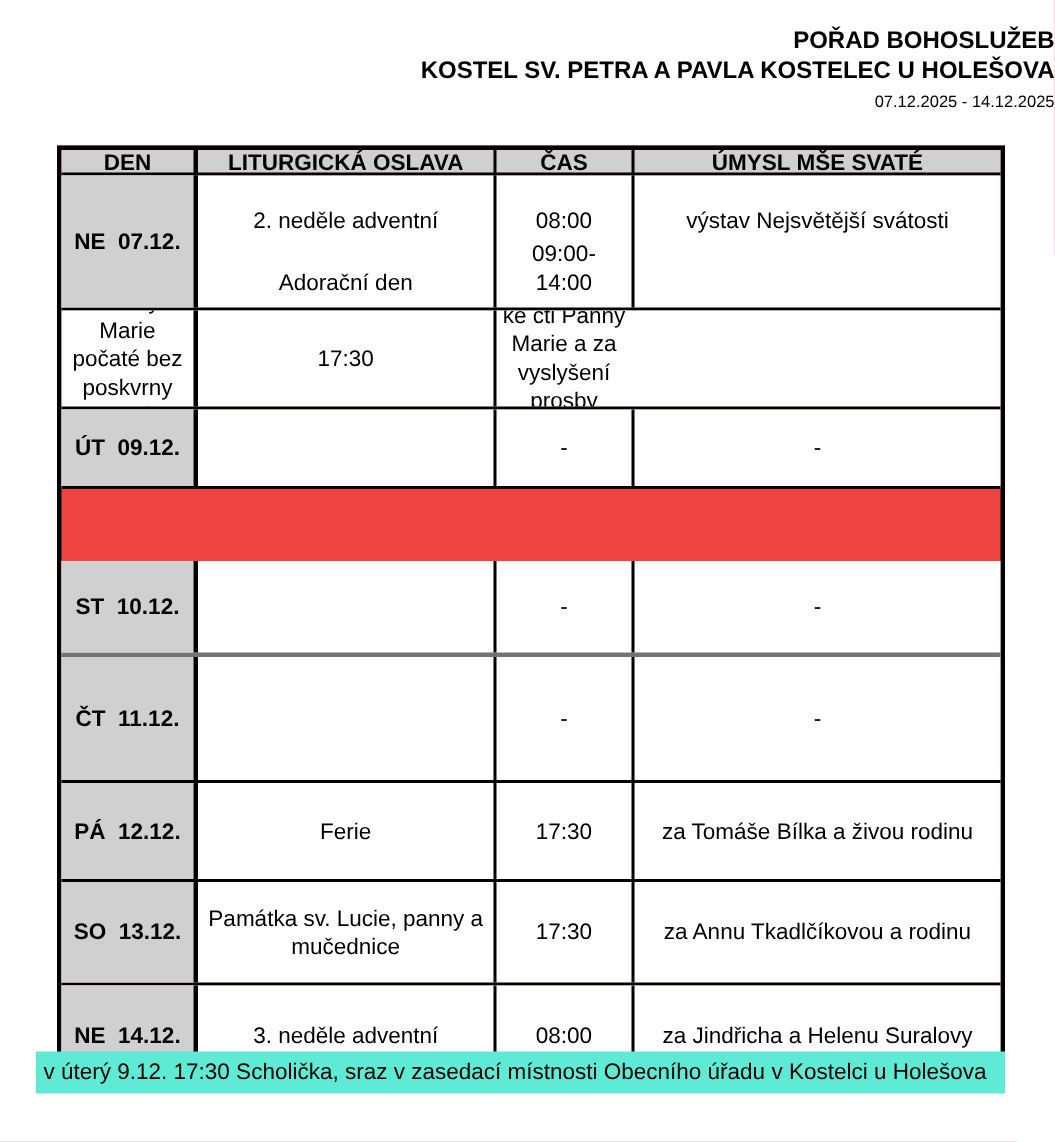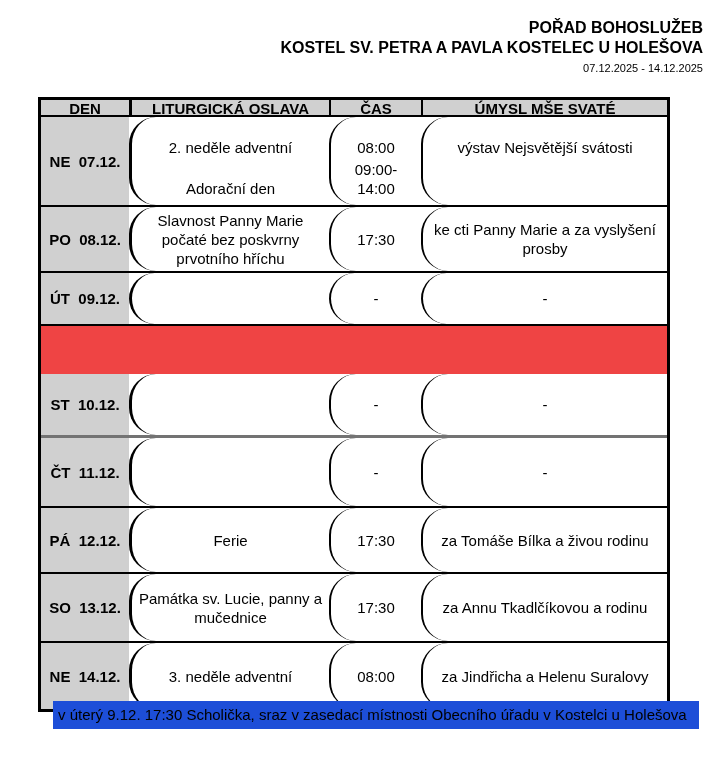--- a/index.html
+++ b/index.html
@@ -73,63 +73,63 @@
     background: #ffffff;
   }
   .row:last-child { border-bottom: none; }
   .row.page-divider { border-bottom: 3px solid #737373; margin-top: 48px; }
 
   
   .row:nth-child(1) { height: 90px; }
   .row:nth-child(2) { height: 66px; }
   .row:nth-child(3) { height: 53px; }
   .row:nth-child(4) { height: 64px; }
-  .row:nth-child(5) { height: 70px; }
+  .row:nth-child(5) { height: 84px; }
   .row:nth-child(6) { height: 66px; }
   .row:nth-child(7) { height: 69px; }
   .row:nth-child(8) { height: 66px; }
 
   .cell {
     display: flex;
     flex-direction: column;
     align-items: center;
     justify-content: center;
     text-align: center;
     font-size: 15px;
     line-height: 19px;
     padding: 0 6px;
     box-sizing: border-box;
     overflow: hidden;
   }
-  .cell + .cell { border-left: 2px solid #000000; border-radius: 27px; }
+  .cell + .cell { border-left: 2px solid #000000; }
   .row .cell:nth-child(2) { border-left: 3px solid #000000; }
 
   .day-cell {
     background: #d0d0d0;
     font-weight: bold;
     white-space: pre;
     padding: 16px 2px;
   }
   .intention-cell { padding: 0 2px; }
 
   
   .cell.multi {
     justify-content: space-between;
     padding-top: 21px;
     padding-bottom: 7px;
   }
 
   
   .footnote {
     position: absolute;
-    left: 53px;
+    left: 24px;
     top: 701px;
     width: 646px;
     box-sizing: border-box;
-    background: #1d4ed8;
+    background: #5eead4;
     padding: 3px 8px 4px 5px;
     font-size: 15px;
     line-height: 21px;
   }
 </style>
 </head>
 <body>
 
 <div class="page">
 
@@ -156,21 +156,20 @@
     <div class="cell time-cell multi">
             <div class="entry">08:00</div>
             <div class="entry">09:00-14:00</div>
           </div>
     <div class="cell intention-cell multi">
             <div class="entry">výstav Nejsvětější svátosti</div>
           </div>
   </div>
 
   <div class="row">
-    <div class="cell day-cell">PO  08.12.</div>
     <div class="cell celebration-cell">
             <div class="entry">Slavnost Panny Marie počaté bez poskvrny prvotního hříchu</div>
           </div>
     <div class="cell time-cell">
             <div class="entry">17:30</div>
           </div>
     <div class="cell intention-cell">
             <div class="entry">ke cti Panny Marie a za vyslyšení prosby</div>
           </div>
   </div>

